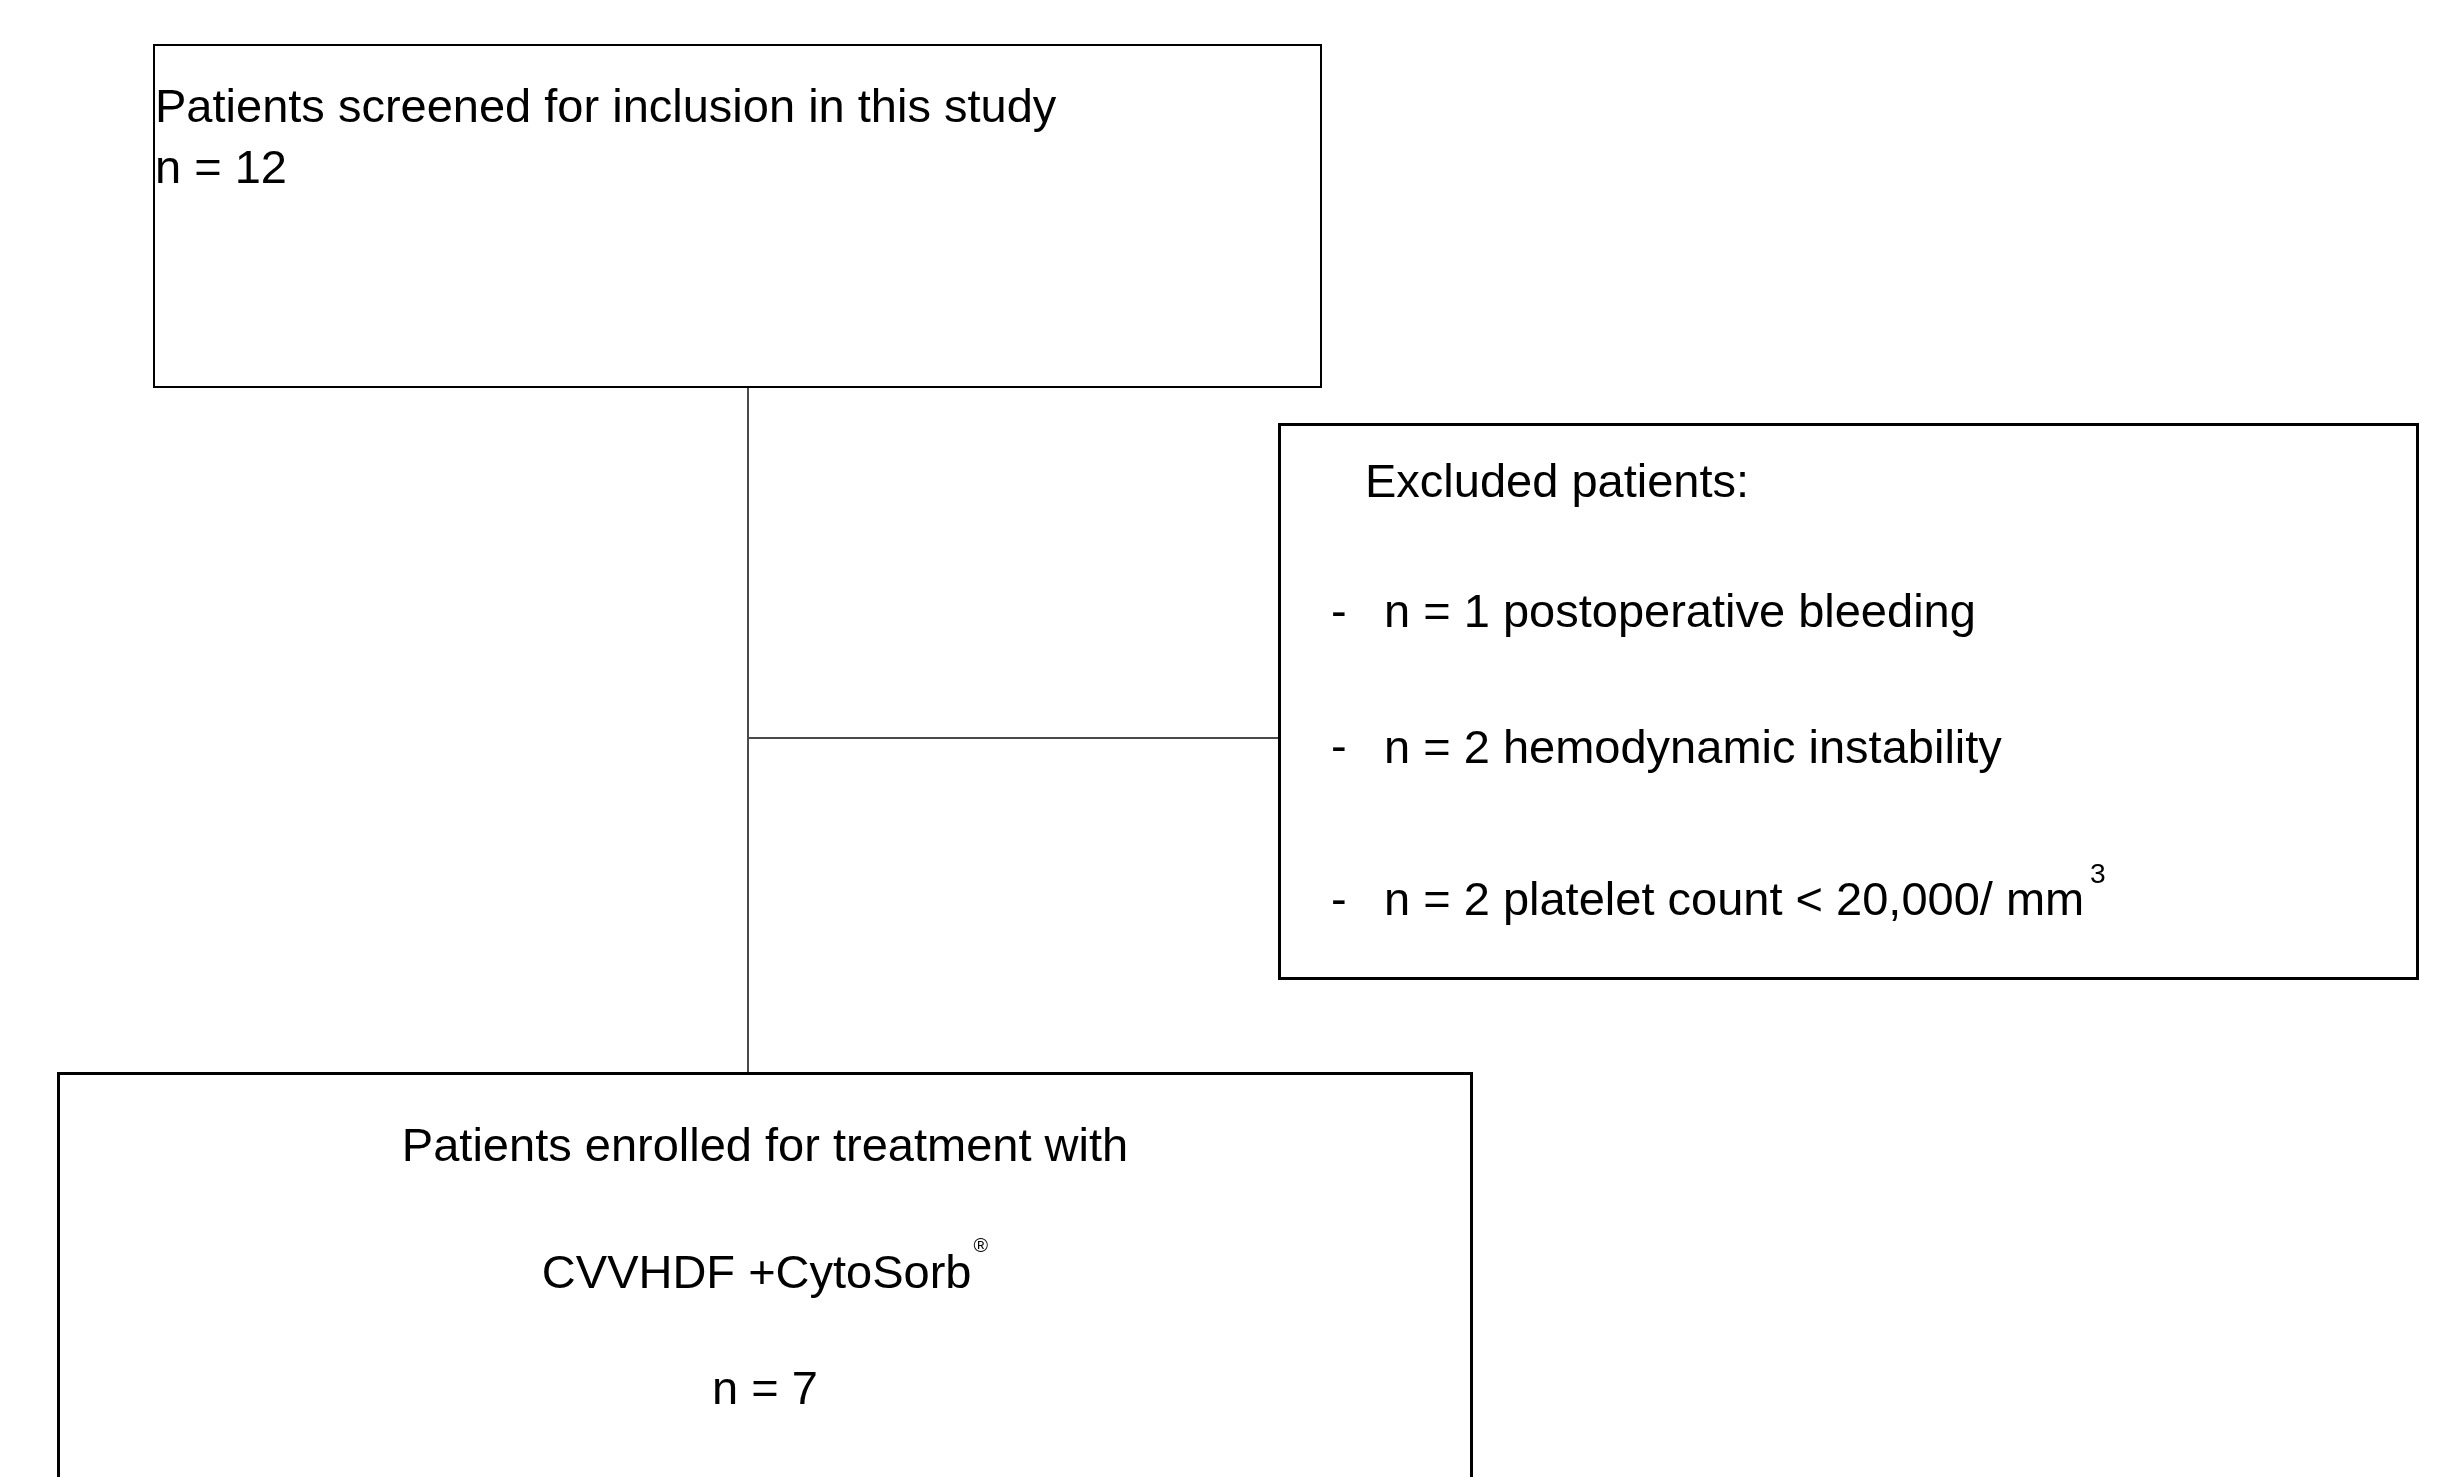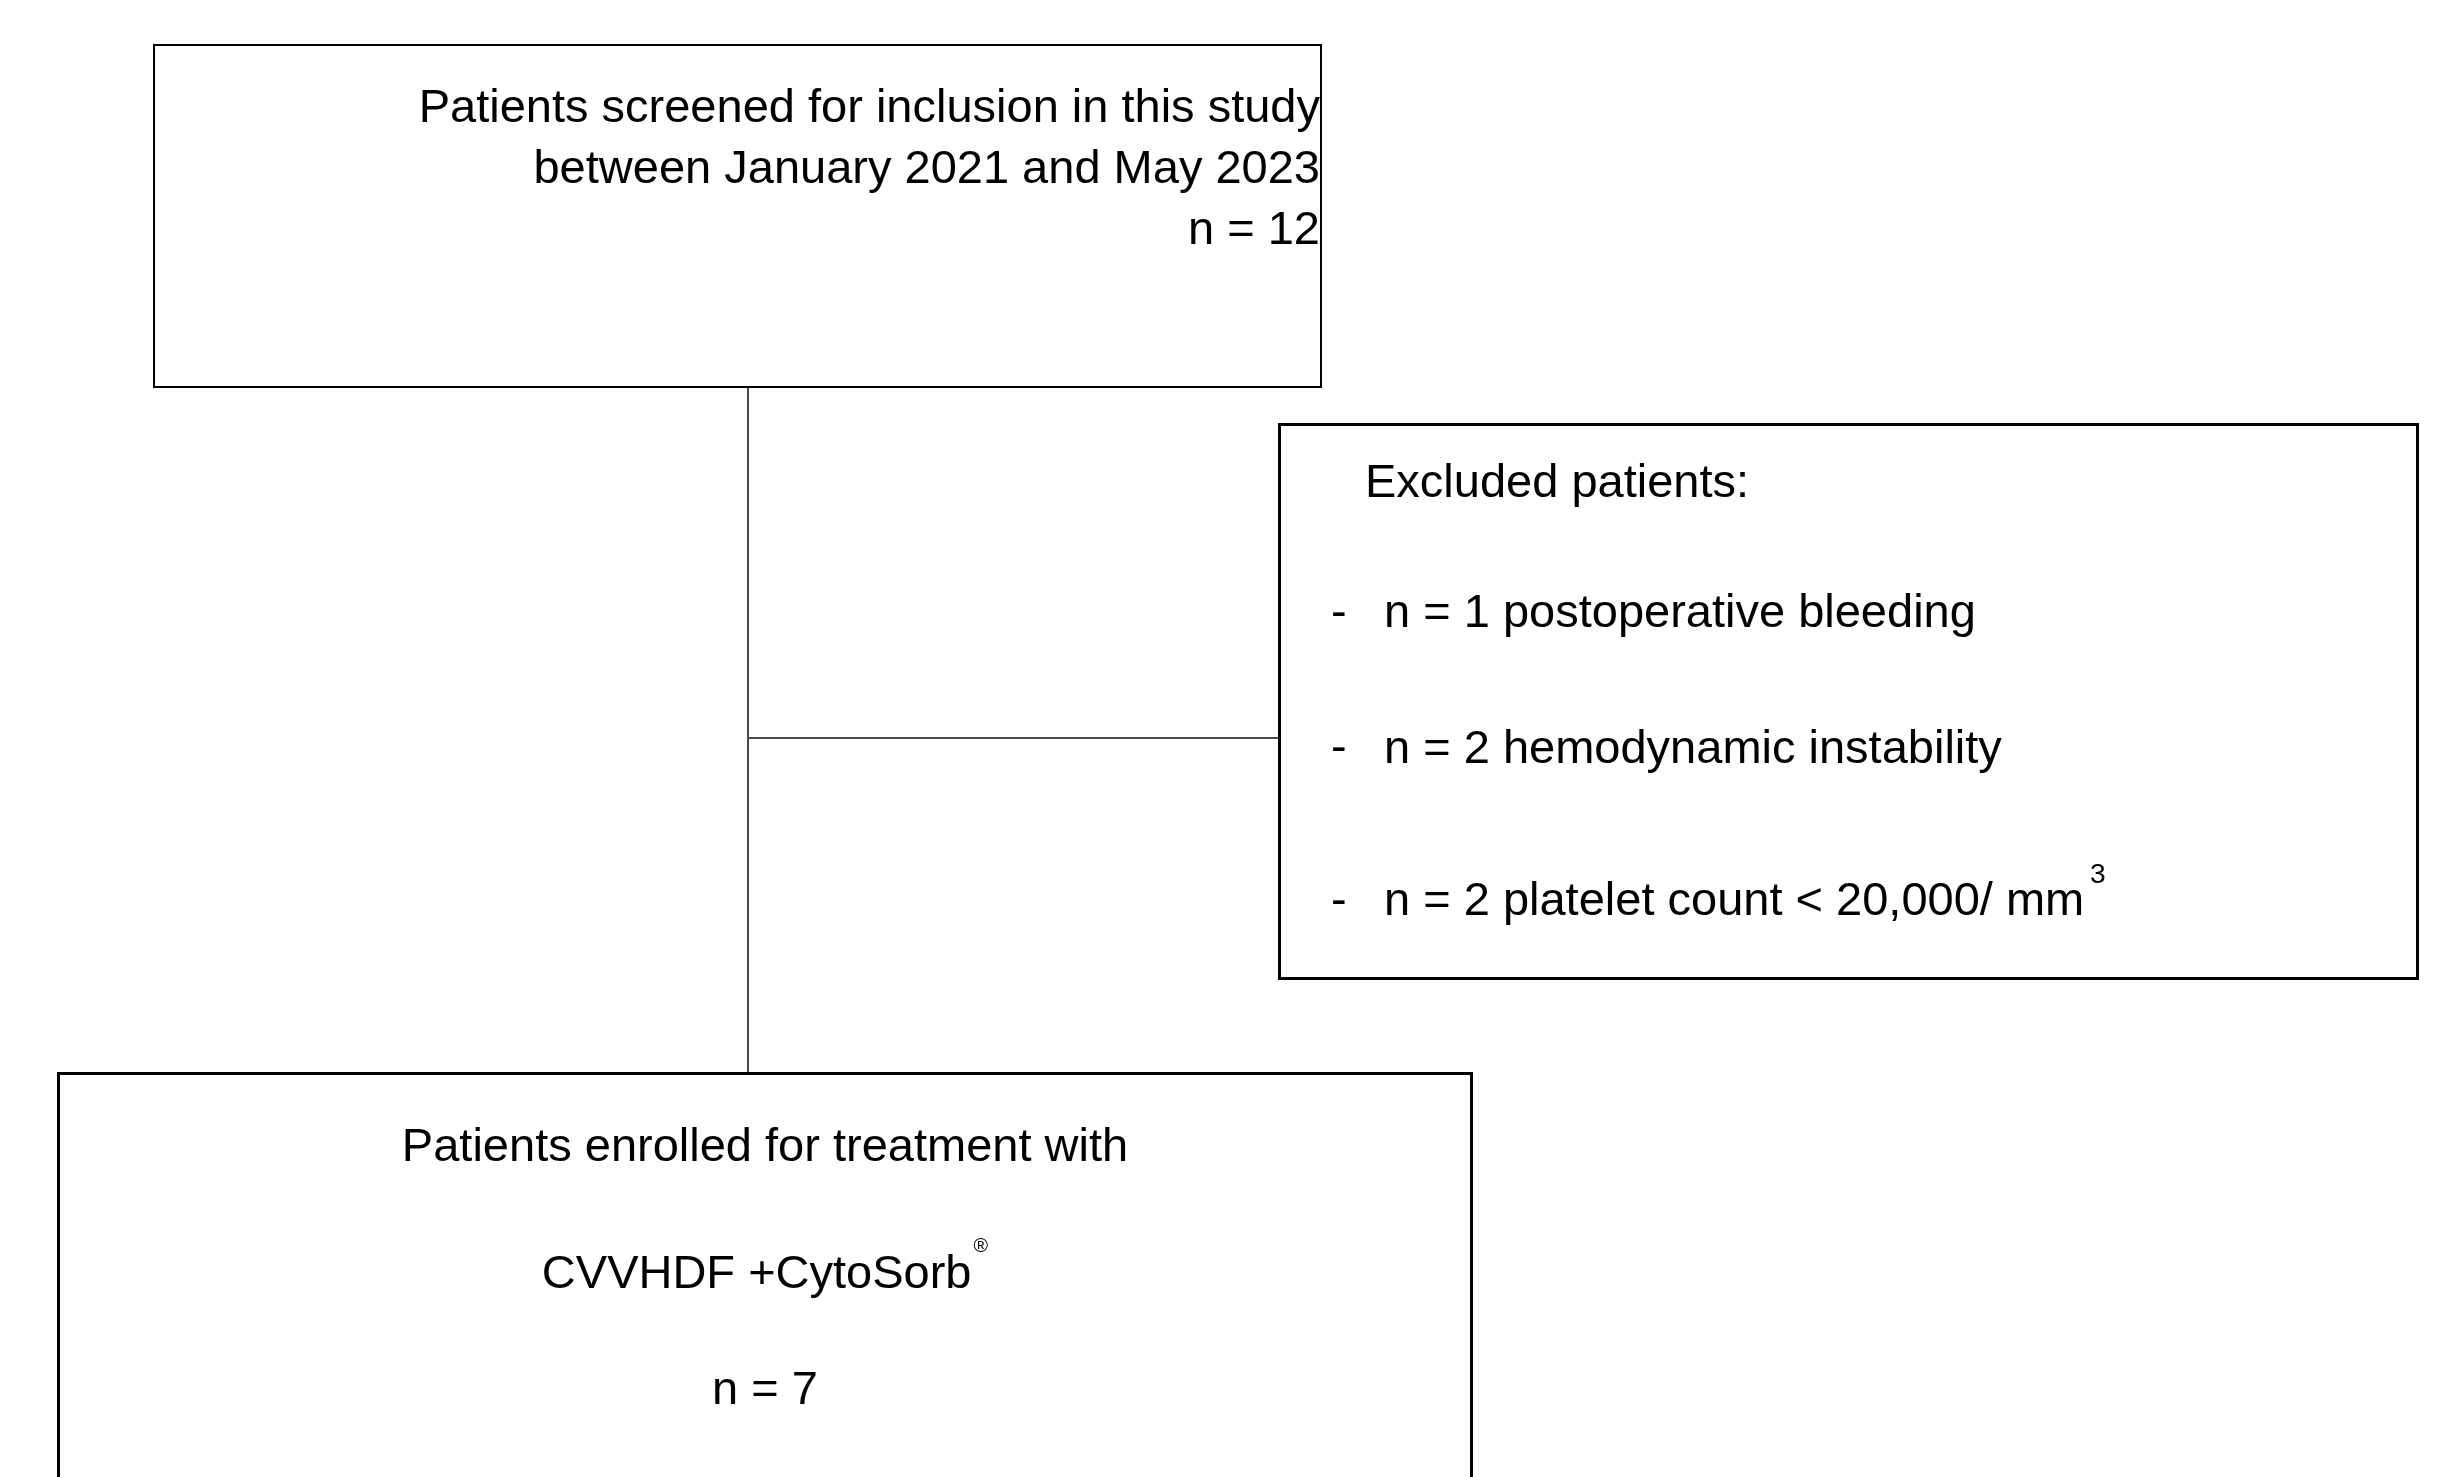--- a/index.html
+++ b/index.html
@@ -26,21 +26,21 @@
   .line {
     line-height: 61px;
     white-space: nowrap;
   }
   
   #screened-box {
     left: 153px;
     top: 44px;
     width: 1169px;
     height: 344px;
-    text-align: right;
+    text-align: left;
     padding-top: 29px;
   }
   #screened-count { }
 
   
   #excluded-box {
     left: 1278px;
     top: 423px;
     width: 1141px;
     height: 557px;
@@ -104,21 +104,20 @@
     height: 2.1px;
   }
 </style>
 </head>
 <body>
 
 <div id="canvas">
 
   <div class="box" id="screened-box">
     <div class="line">Patients screened for inclusion in this study</div>
-    <div class="line">between January 2021 and May 2023</div>
     <div class="line" id="screened-count">n = 12</div>
   </div>
 
   <div class="connector" id="connector-vertical"></div>
   <div class="connector" id="connector-horizontal"></div>
 
   <div class="box" id="excluded-box">
     <div class="line" id="excluded-title">Excluded patients:</div>
 
     <div class="exc-item" id="excluded-item-0">

